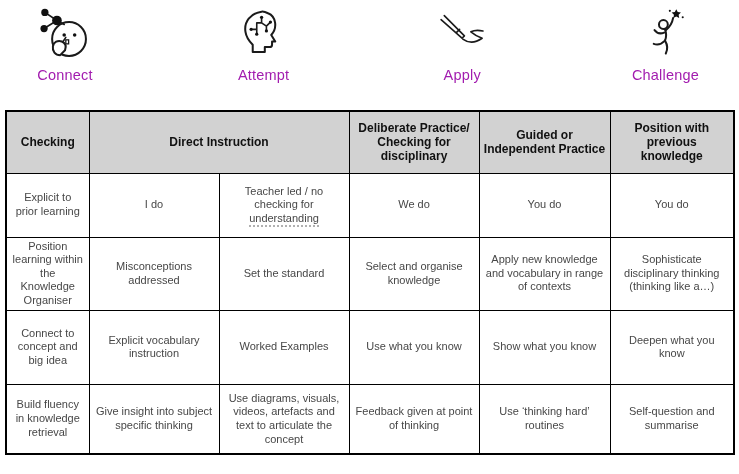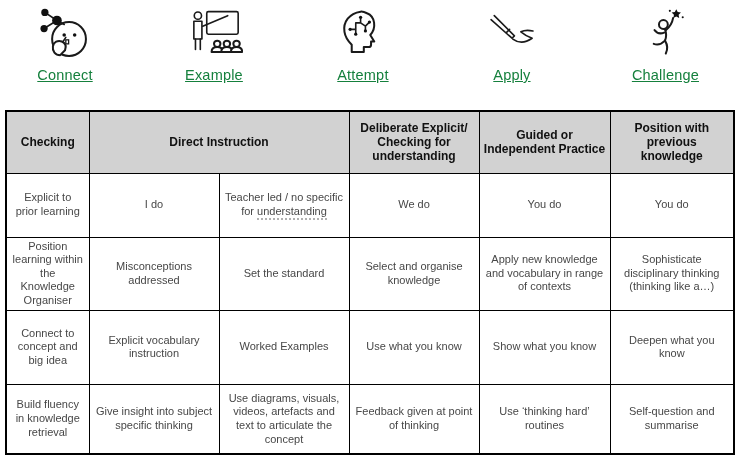--- a/index.html
+++ b/index.html
@@ -9,22 +9,22 @@
     -webkit-font-smoothing:antialiased;
   }
   
   .legend{
     display:flex;justify-content:space-between;align-items:flex-start;
     padding:6px 40px 0 36px;height:102px;box-sizing:border-box;
   }
   .legend-item{display:flex;flex-direction:column;align-items:center;}
   .legend-item svg{width:58px;height:58px;display:block;}
   .legend-label{
-    margin-top:3px;font-size:14.5px;font-weight:500;color:#15803d;
-    letter-spacing:.2px;white-space:nowrap;text-decoration:underline;
+    margin-top:3px;font-size:14.5px;font-weight:500;color:#a21caf;
+    letter-spacing:.2px;white-space:nowrap;
   }
   
   .tbl-wrap{padding:8px 0 0 5px;}
   table{
     border-collapse:collapse;table-layout:fixed;width:728px;
     border:2px solid #000;
   }
   th,td{
     border:1.5px solid #000;text-align:center;vertical-align:middle;
     box-sizing:border-box;overflow:hidden;
@@ -66,38 +66,20 @@
       <line class="ic-thin" x1="26" y1="18" x2="10" y2="28"></line>
       <line class="ic-thin" x1="26" y1="18" x2="35" y2="23"></line>
       <circle class="ic-fill" cx="26" cy="18" r="6"></circle>
       <circle class="ic-fill" cx="11" cy="8" r="4.5"></circle>
       <circle class="ic-fill" cx="10" cy="28" r="4.5"></circle>
     </svg>
     <span class="legend-label">Connect</span>
   </div>
 
 
-  <div class="legend-item">
-    <svg viewBox="0 0 72 72">
-      <rect class="ic-thin" x="27" y="7" width="39" height="28" rx="2"></rect>
-      <line class="ic-thin" x1="22" y1="25" x2="53" y2="12"></line>
-      <circle class="ic-thin" cx="16" cy="12" r="4.5"></circle>
-      <path class="ic-thin" d="M11 19 h10 v22 h-10 z"></path>
-      <path class="ic-thin" d="M13 41 v13 M19 41 v13"></path>
-      <g>
-        <circle class="ic-white" cx="40" cy="47" r="4" stroke-width="2"></circle>
-        <path class="ic-white" d="M33 57 q0 -6 7 -6 q7 0 7 6 z" stroke-width="2"></path>
-        <circle class="ic-white" cx="52" cy="47" r="4" stroke-width="2"></circle>
-        <path class="ic-white" d="M45 57 q0 -6 7 -6 q7 0 7 6 z" stroke-width="2"></path>
-        <circle class="ic-white" cx="64" cy="47" r="4" stroke-width="2"></circle>
-        <path class="ic-white" d="M57 57 q0 -6 7 -6 q7 0 7 6 z" stroke-width="2"></path>
-      </g>
-    </svg>
-    <span class="legend-label">Example</span>
-  </div>
 
   <div class="legend-item">
     <svg viewBox="0 0 72 72">
       <path class="ic" d="M33 7 C19 9 11 20 13 32 C14 39 18 44 22 48 L22 57 L37 57 L37 51 L43 51 C45 51 46 50 46 48 L46 44 L50 44 L45 36 C53 27 51 13 41 9 C38 7.5 35.5 6.7 33 7 Z"></path>
       <path class="ic-thin" d="M20 29 L27 29 L27 21 L33 21 M27 29 L27 35 M33 21 L33 14 M33 21 L39 25 L39 31 M39 25 L44 20"></path>
       <circle class="ic-fill" cx="20" cy="29" r="2"></circle>
       <circle class="ic-fill" cx="27" cy="35" r="2"></circle>
       <circle class="ic-fill" cx="33" cy="14" r="2"></circle>
       <circle class="ic-fill" cx="39" cy="31" r="2"></circle>
       <circle class="ic-fill" cx="44" cy="20" r="2"></circle>
@@ -137,31 +119,31 @@
         <col style="width:130px">
         <col style="width:130px">
       <col style="width:130px">
         <col style="width:131px">
         <col style="width:124px">
     </colgroup>
     <thead>
       <tr>
         <th>Checking</th>
         <th colspan="2">Direct Instruction</th>
-        <th>Deliberate Explicit/ Checking for understanding</th>
+        <th>Deliberate Practice/ Checking for disciplinary</th>
         <th>Guided or Independent Practice</th>
         <th>Position with previous knowledge</th>
       </tr>
     </thead>
     <tbody>
       <tr>
         <td>Explicit to prior learning</td>
         <td>I do</td>
         <td>
-          <span>Teacher led / no specific for</span>
+          <span>Teacher led / no checking for</span>
           <span class="dotted-underline">understanding</span>
         </td>
         <td>We do</td>
         <td>You do</td>
         <td>You do</td>
       </tr>
       <tr>
         <td>Position learning within the Knowledge Organiser</td>
         <td>Misconceptions addressed</td>
         <td>Set the standard</td>

